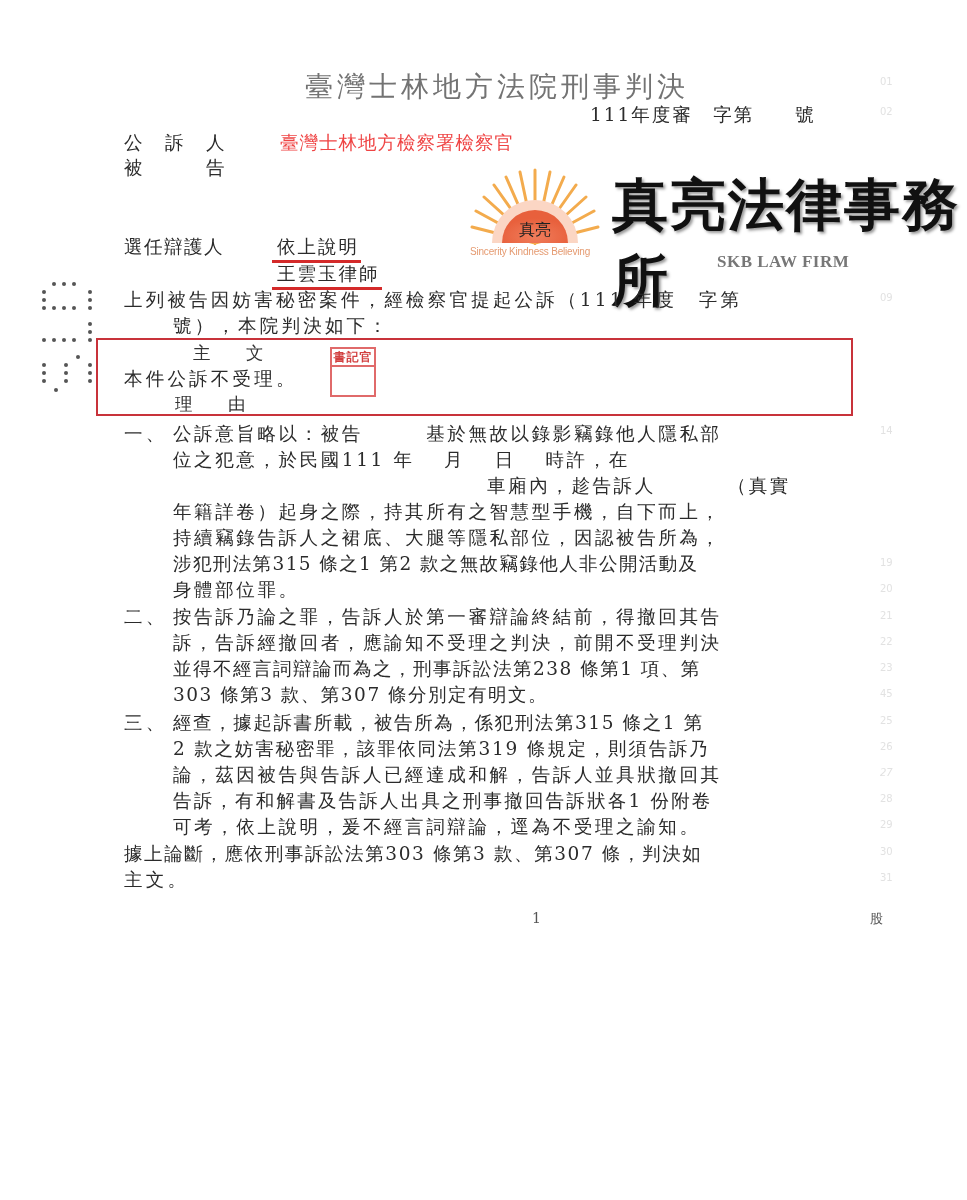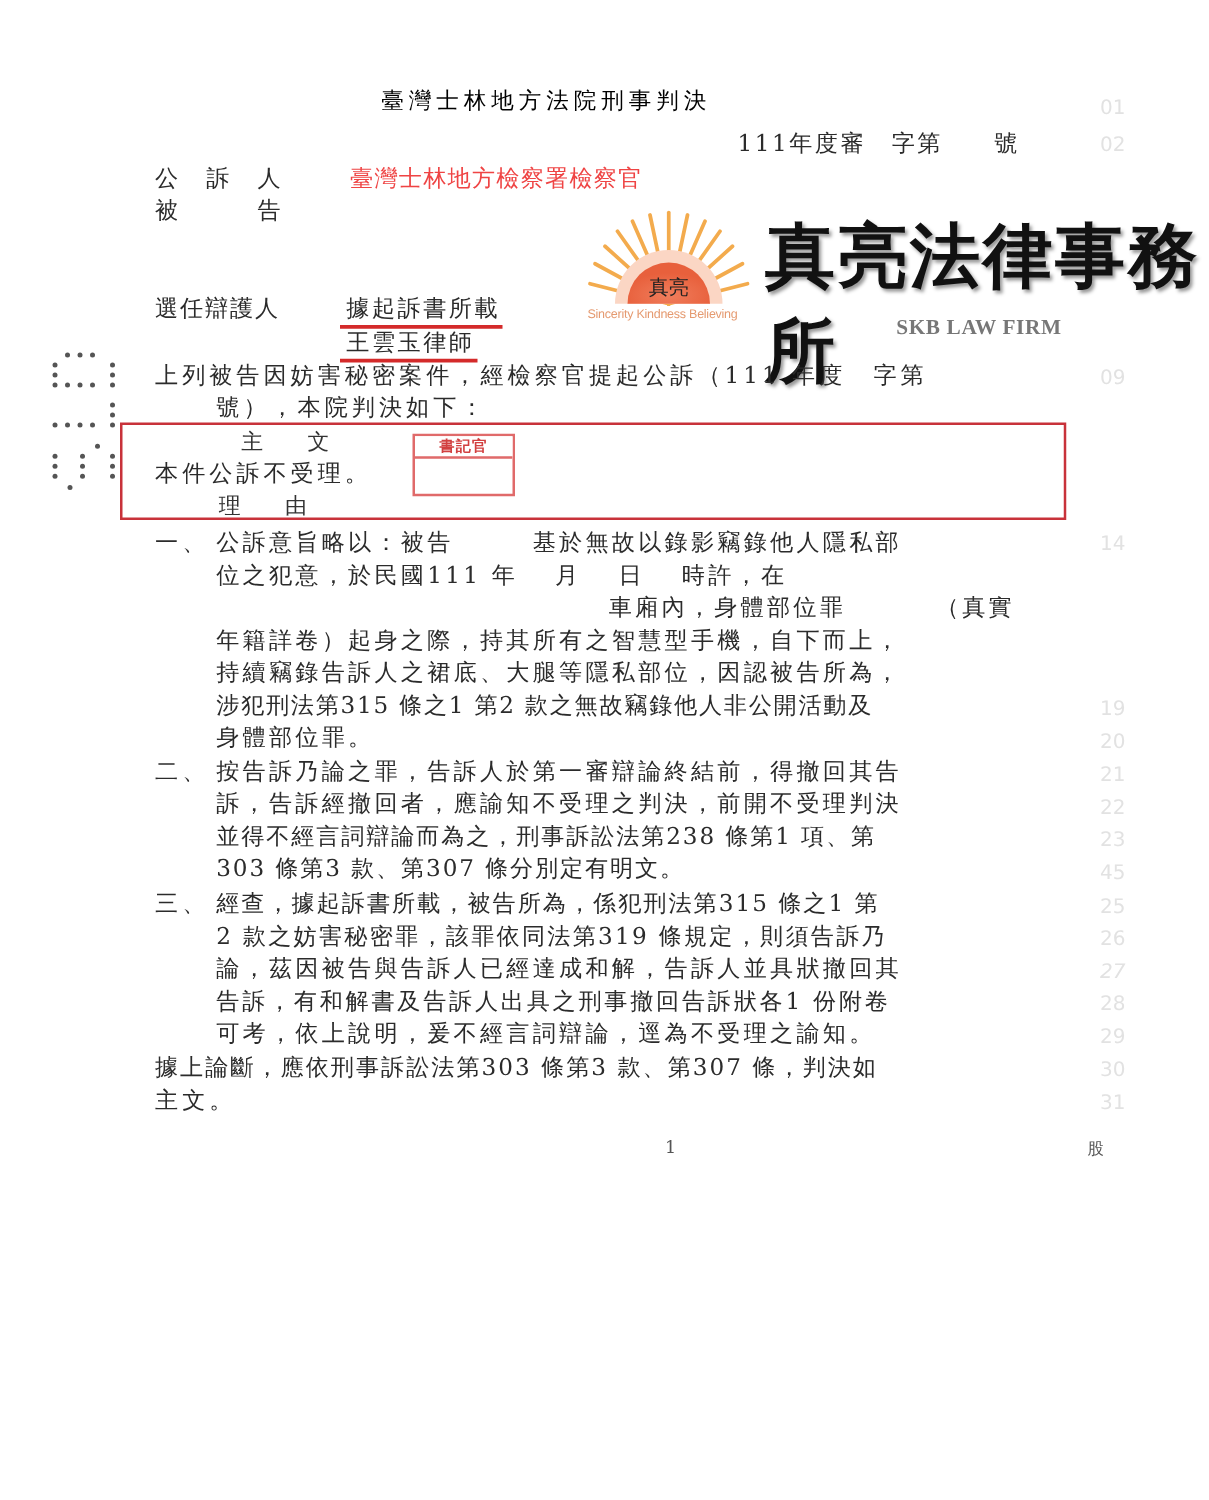--- a/index.html
+++ b/index.html
@@ -1,46 +1,46 @@
 <!DOCTYPE html>
 <html><head>
 <meta charset="utf-8">
 <style>
   html, body { margin:0; padding:0; }
   body {
     width:967px; height:1200px; background:#ffffff; position:relative; overflow:hidden;
     font-family: "DejaVu Serif", "Liberation Serif", serif; color:#2a2a2a;
   }
   .abs { position:absolute; white-space:nowrap; }
-  .title { font-size:18px; letter-spacing:4px; color:#000000; }
+  .title { font-size:28px; letter-spacing:4px; color:#737373; }
   .txt { font-size:18.5px; letter-spacing:3.2px; color:#2b2b2b; }
   .hdr { font-size:17.5px; letter-spacing:9px; color:#333; }
   .ulink { border-bottom:3px solid #d42a2a; padding-bottom:1px; }
-  .lineno { font-family:"DejaVu Sans", sans-serif; font-size:16px; color:#e2e2e2; }
+  .lineno { font-family:"DejaVu Sans", sans-serif; font-size:10px; color:#e2e2e2; }
   .redbox { position:absolute; left:96px; top:338px; width:757px; height:78px; border:2.5px solid #c8323a; box-sizing:border-box; }
-  .stamp { position:absolute; left:330px; top:347px; width:82px; height:50px; border:2px solid #e06a6a; box-sizing:border-box; }
+  .stamp { position:absolute; left:330px; top:347px; width:46px; height:50px; border:2px solid #e06a6a; box-sizing:border-box; }
   .stamp-head { background:#fff; border-bottom:2px solid #e06a6a; height:16px; font-family:"DejaVu Sans", sans-serif; font-size:12px; font-weight:bold; color:#d24040; text-align:center; line-height:16px; letter-spacing:1px; }
   .punch { position:absolute; width:4px; height:4px; background:#555; border-radius:50%; }
   .logo-sun { position:absolute; left:470px; top:165px; width:130px; height:90px; }
   .firm-name { position:absolute; left:612px; top:168px; font-family:"DejaVu Serif", serif; font-size:56px; font-weight:bold; color:#111; letter-spacing:2px; text-shadow:2px 2px 3px #999; }
   .firm-en { position:absolute; left:717px; top:252px; font-family:"Liberation Serif", serif; font-weight:bold; font-size:17px; color:#777; letter-spacing:0.5px; }
   .slogan { position:absolute; left:470px; top:246px; font-family:"Liberation Sans", sans-serif; font-size:10px; color:#e59a70; letter-spacing:-0.2px; }
 </style>
 </head>
 <body>
 
 <div class="abs title" style="left:305px; top:68px;">臺灣士林地方法院刑事判決</div>
 <div class="abs txt" style="left:590px; top:102px; letter-spacing:2px;">111年度審　字第　　號</div>
 
 <div class="abs txt" style="left:124px; top:130px; letter-spacing:2px;">公　訴　人</div>
 <div class="abs txt" style="left:280px; top:130px; letter-spacing:1px; color:#ef4444;">臺灣士林地方檢察署檢察官</div>
 <div class="abs txt" style="left:124px; top:155px; letter-spacing:2px;">被　　　告</div>
 
 <div class="abs txt" style="left:124px; top:234px; letter-spacing:1.5px;">選任辯護人</div>
-<div class="abs txt ulink" style="left:272px; top:234px; letter-spacing:2px; padding-left:5px; padding-right:2px;">據起訴書所載</div>
+<div class="abs txt ulink" style="left:272px; top:234px; letter-spacing:2px; padding-left:5px; padding-right:2px;">依上說明</div>
 <div class="abs txt ulink" style="left:272px; top:261px; letter-spacing:2px; padding-left:5px; padding-right:2px;">王雲玉律師</div>
 
 <svg class="logo-sun" viewBox="0 0 130 90">
   <defs>
     <radialGradient id="core" cx="50%" cy="80%" r="55%">
       <stop offset="0%" stop-color="#f07d5c"></stop>
       <stop offset="100%" stop-color="#e8603c"></stop>
     </radialGradient>
   </defs>
   <g stroke="#f2a23a" stroke-width="3" stroke-linecap="round" opacity="0.9">
@@ -107,21 +107,21 @@
 <div class="abs txt" style="left:124px; top:366px;">本件公訴不受理。</div>
 <div class="abs hdr" style="left:175px; top:392px;">理　由</div>
 
 <div class="stamp">
   <div class="stamp-head">書記官</div>
 </div>
 
 <div class="abs txt" style="left:124px; top:421px;">一、</div>
 <div class="abs txt" style="left:173px; top:421px; letter-spacing:2.6px;">公訴意旨略以：被告　　　基於無故以錄影竊錄他人隱私部</div>
 <div class="abs txt" style="left:173px; top:447px; letter-spacing:2.6px;">位之犯意，於民國111 年　 月　 日　 時許，在</div>
-<div class="abs txt" style="left:487px; top:473px; letter-spacing:2.6px;">車廂內，身體部位罪　　　 （真實</div>
+<div class="abs txt" style="left:487px; top:473px; letter-spacing:2.6px;">車廂內，趁告訴人　　　 （真實</div>
 <div class="abs txt" style="left:173px; top:499px; letter-spacing:2.6px;">年籍詳卷）起身之際，持其所有之智慧型手機，自下而上，</div>
 <div class="abs txt" style="left:173px; top:525px; letter-spacing:2.6px;">持續竊錄告訴人之裙底、大腿等隱私部位，因認被告所為，</div>
 <div class="abs txt" style="left:173px; top:551px; letter-spacing:1.4px;">涉犯刑法第315 條之1 第2 款之無故竊錄他人非公開活動及</div>
 <div class="abs txt" style="left:173px; top:577px; letter-spacing:2.6px;">身體部位罪。</div>
 
 <div class="abs txt" style="left:124px; top:604px;">二、</div>
 <div class="abs txt" style="left:173px; top:604px; letter-spacing:2.6px;">按告訴乃論之罪，告訴人於第一審辯論終結前，得撤回其告</div>
 <div class="abs txt" style="left:173px; top:630px; letter-spacing:2.6px;">訴，告訴經撤回者，應諭知不受理之判決，前開不受理判決</div>
 <div class="abs txt" style="left:173px; top:656px; letter-spacing:1.5px;">並得不經言詞辯論而為之，刑事訴訟法第238 條第1 項、第</div>
 <div class="abs txt" style="left:173px; top:682px; letter-spacing:1.5px;">303 條第3 款、第307 條分別定有明文。</div>

